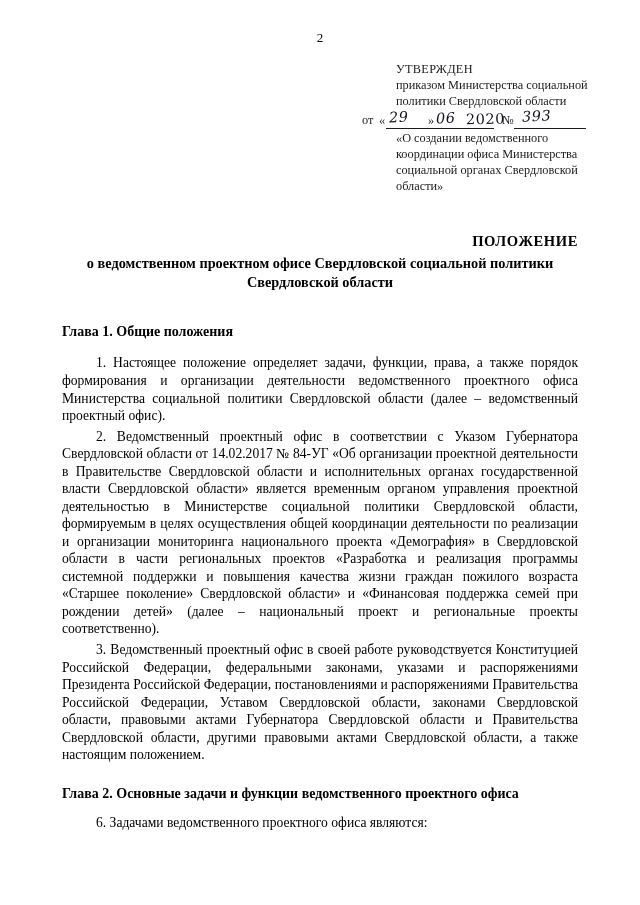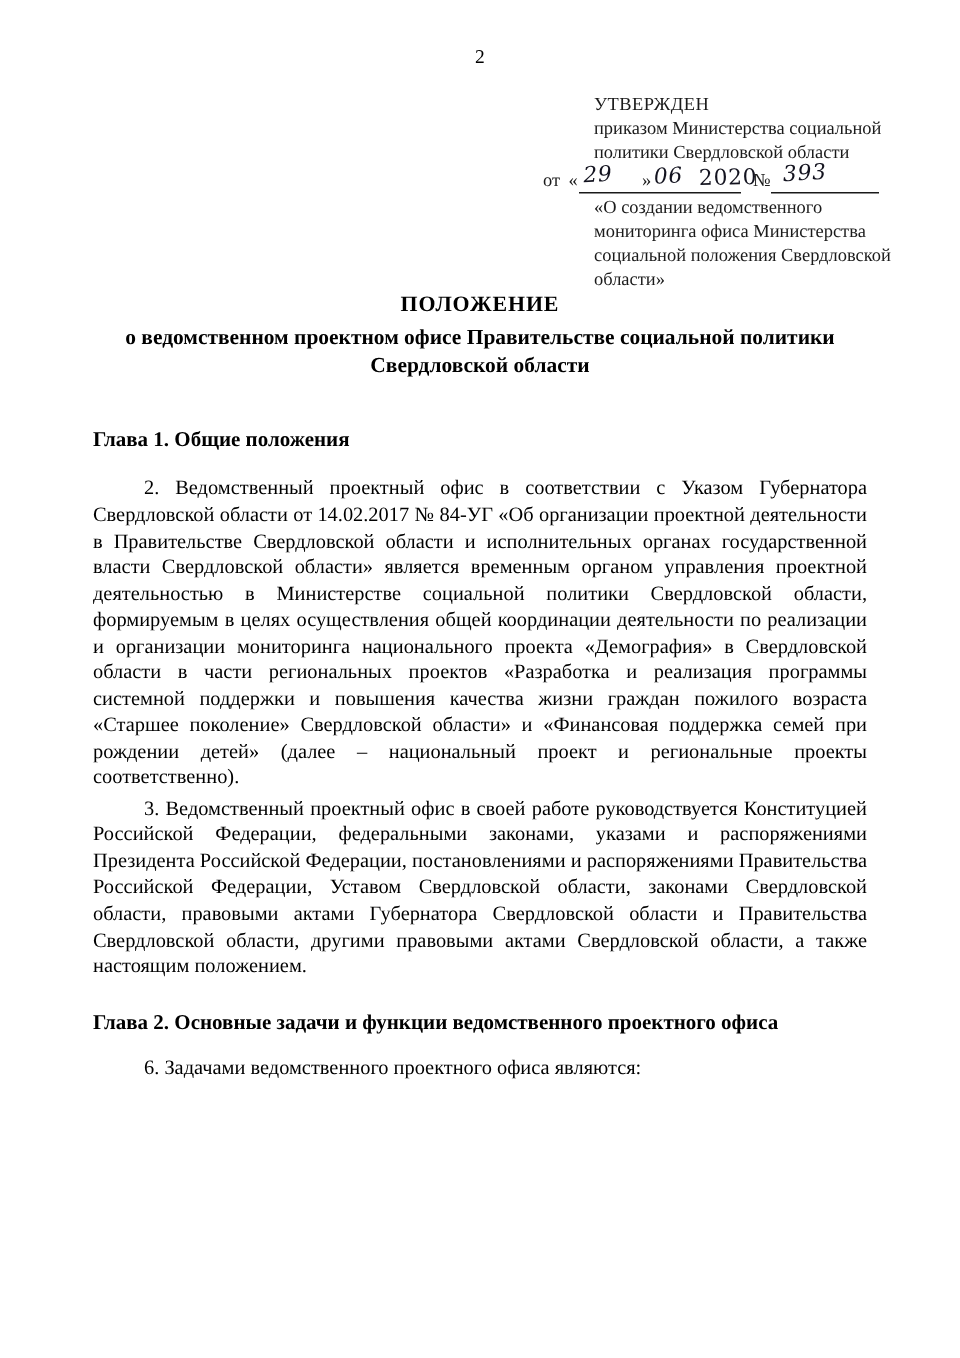--- a/index.html
+++ b/index.html
@@ -80,23 +80,24 @@
     position: absolute;
     bottom: 1px;
     height: 1px;
     background: #1a1a1a;
   }
   .underline-1 { left: 24px; width: 108px; }
   .underline-2 { left: 152px; width: 72px; }
 
   
   .doc-title {
-    text-align: center;
+    text-align: right;
     font-weight: bold;
     font-size: 14.6px;
+    margin-top: 38px;
     letter-spacing: 0.6px;
   }
   .doc-subtitle {
     text-align: center;
     font-weight: bold;
     font-size: 14.3px;
     line-height: 1.35;
     margin-top: 4px;
     padding: 0 4px;
   }
@@ -141,33 +142,34 @@
       <span class="printed q2">»</span>
       <span class="hw mon">06</span>
       <span class="hw year">2020</span>
       <span class="printed num">№</span>
       <span class="hw no">393</span>
       <span class="underline-1"></span>
       <span class="underline-2"></span>
     </div>
 
     <div class="line wrap">«О создании ведомственного</div>
-    <div class="line wrap">мониторинга офиса Министерства</div>
-    <div class="line wrap">социальной положения Свердловской</div>
+    <div class="line wrap">координации офиса Министерства</div>
+    <div class="line wrap">социальной органах Свердловской</div>
     <div class="line wrap">области»</div>
   </div>
 
   <div class="doc-title">ПОЛОЖЕНИЕ</div>
   <div class="doc-subtitle">
-    <span>о ведомственном проектном офисе Правительстве социальной политики</span><br>
+    <span>о ведомственном проектном офисе Свердловской социальной политики</span><br>
     <span>Свердловской области</span>
   </div>
 
   <div class="chapter-heading">Глава 1. Общие положения</div>
 
+  <p class="body">1. Настоящее положение определяет задачи, функции, права, а также порядок формирования и организации деятельности ведомственного проектного офиса Министерства социальной политики Свердловской области (далее – ведомственный проектный офис).</p>
   <p class="body">2. Ведомственный проектный офис в соответствии с Указом Губернатора Свердловской области от 14.02.2017 № 84-УГ «Об организации проектной деятельности в Правительстве Свердловской области и исполнительных органах государственной власти Свердловской области» является временным органом управления проектной деятельностью в Министерстве социальной политики Свердловской области, формируемым в целях осуществления общей координации деятельности по реализации и организации мониторинга национального проекта «Демография» в Свердловской области в части региональных проектов «Разработка и реализация программы системной поддержки и повышения качества жизни граждан пожилого возраста «Старшее поколение» Свердловской области» и «Финансовая поддержка семей при рождении детей» (далее – национальный проект и региональные проекты соответственно).</p>
   <p class="body">3. Ведомственный проектный офис в своей работе руководствуется Конституцией Российской Федерации, федеральными законами, указами и распоряжениями Президента Российской Федерации, постановлениями и распоряжениями Правительства Российской Федерации, Уставом Свердловской области, законами Свердловской области, правовыми актами Губернатора Свердловской области и Правительства Свердловской области, другими правовыми актами Свердловской области, а также настоящим положением.</p>
 
   <div class="chapter-heading left-ish">Глава 2. Основные задачи и функции ведомственного проектного офиса</div>
 
   <p class="body">6. Задачами ведомственного проектного офиса являются:</p>
 
 </div>
 
 </body></html>

